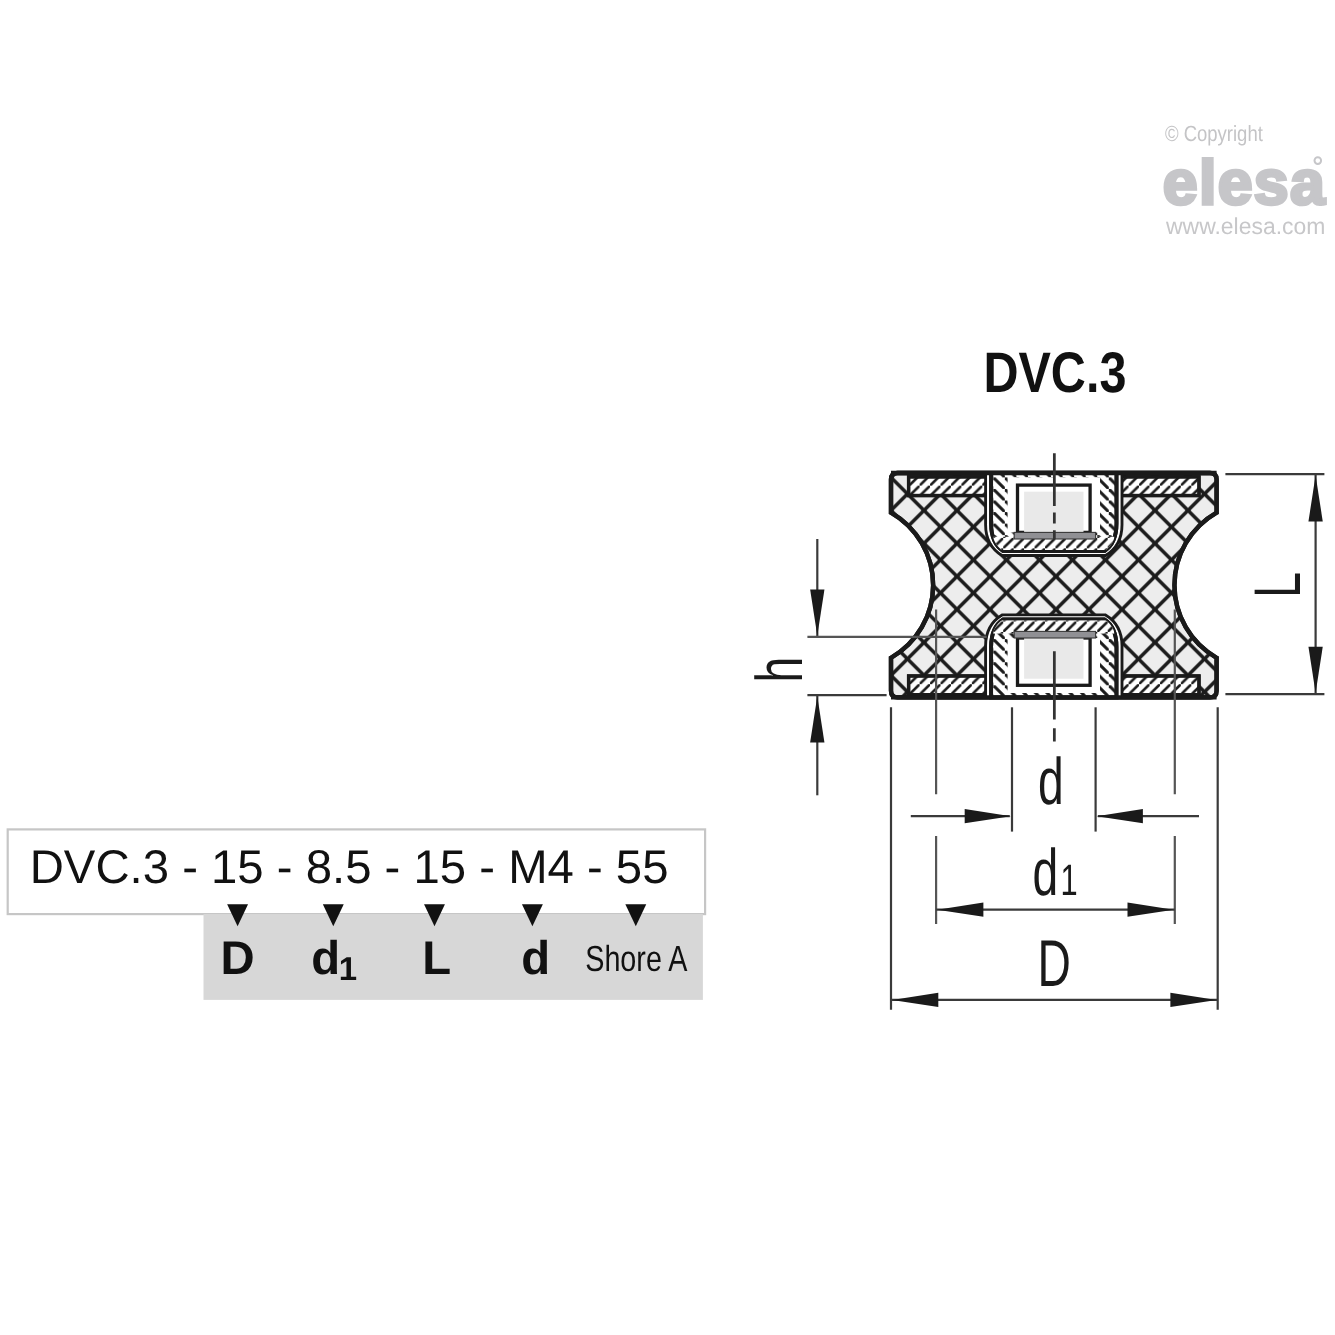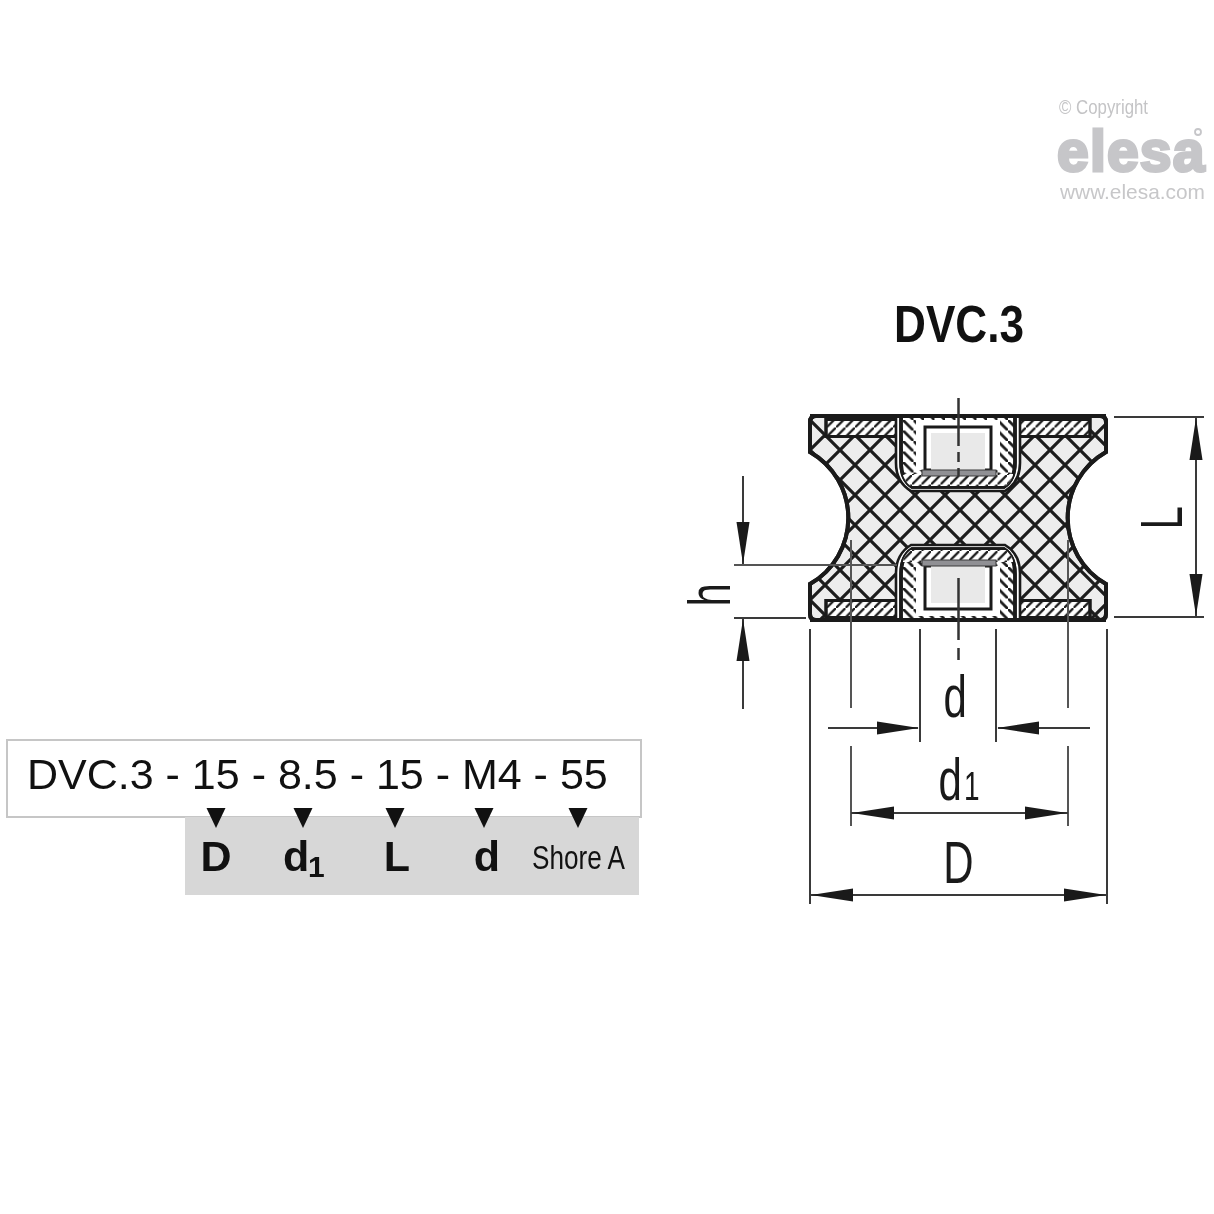--- a/index.html
+++ b/index.html
@@ -1,16 +1,16 @@
 <!DOCTYPE html>
 <html><head>
 <meta charset="utf-8">
 <style>
   html,body{margin:0;padding:0;background:#ffffff;}
-  .page{position:relative;width:1214px;height:1028px;background:#fff;font-family:"Liberation Sans", sans-serif;}
+  .page{position:relative;width:1214px;height:1028px;background:#fff;font-family:"Liberation Sans", sans-serif;margin-top:14px;}
   svg{position:absolute;top:0;left:0;}
   text{font-family:"Liberation Sans", sans-serif;}
 </style>
 </head>
 <body>
 <div class="page">
 <svg width="1214" height="1214" viewBox="0 0 1214 1214">
   <defs>
 
     <pattern id="xh" width="30" height="30" patternUnits="userSpaceOnUse">

